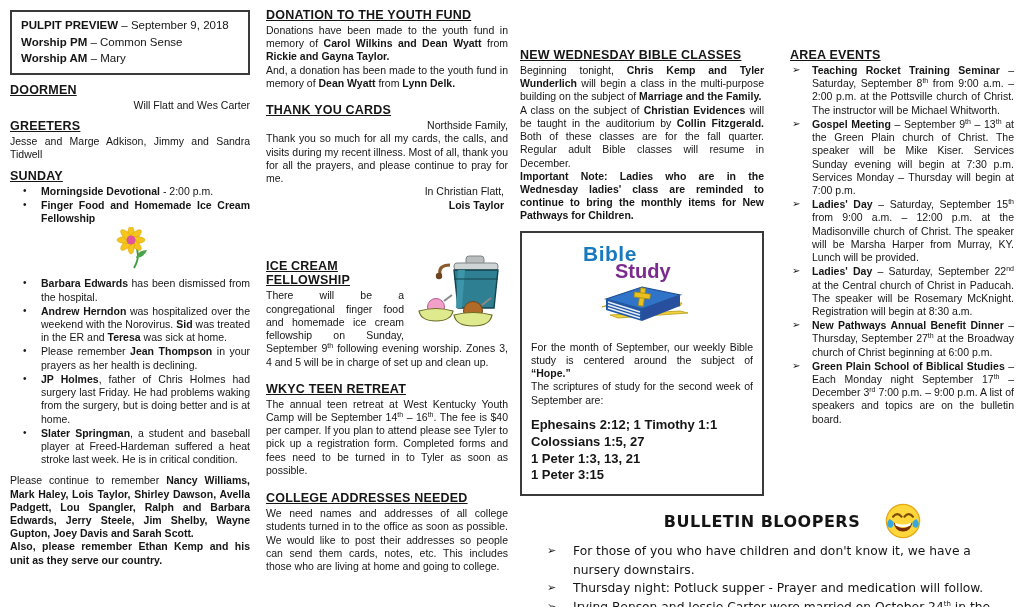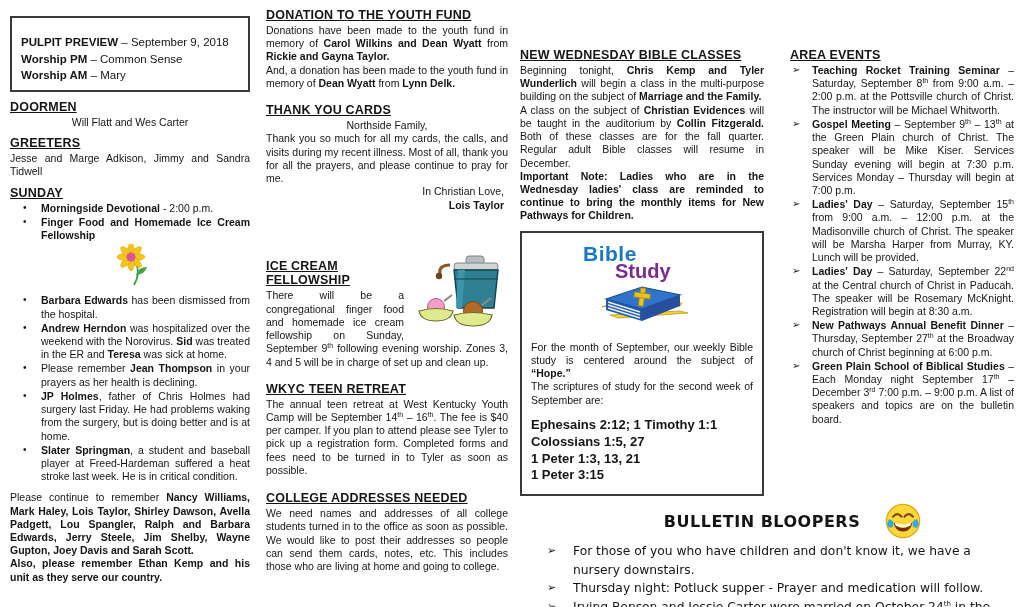--- a/index.html
+++ b/index.html
@@ -15,26 +15,26 @@
   .rrow { display:flex;margin-top:40px; }
   .col3 { width:244px; margin-right:26px; }
   .col4 { width:224px; }
 
   .sec { margin-bottom:7px; }
   .sec-title {
     font-size:12.5px; font-weight:bold; text-decoration:underline;
     letter-spacing:.2px; margin:0 0 2px 0;
   }
   .body-p { font-size:10.5px; line-height:1.26; text-align:justify; margin:0; }
-  .body-p.nojust { text-align:center; }
+  .body-p.nojust { text-align:right; }
   sup { font-size:7px; line-height:0; vertical-align:super; }
 
   
   .pulpit-box {
-    border:2px solid #3a3a3a; padding:16px 9px 6px; margin:8px 0 8px 0;
+    border:2px solid #3a3a3a; padding:5px 9px 6px; margin:2px 0 8px 0;
   }
   .pulpit-box .pline { font-size:11.5px; line-height:1.45; }
 
   
   .blist { list-style:none; margin:1px 0 0 0; padding:0; }
   .blist li { position:relative; padding-left:31px; font-size:10.5px; line-height:1.26; text-align:justify; margin-bottom:1px; }
   .blist .mk { position:absolute; left:13px; top:0; font-size:10px; }
 
   
   .flower-wrap { text-align:center; margin:2px 0 4px 0; }
@@ -142,21 +142,21 @@
       <h3 class="sec-title">DONATION TO THE YOUTH FUND</h3>
       <p class="body-p">Donations have been made to the youth fund in memory of <b>Carol Wilkins and Dean Wyatt</b> from <b>Rickie and Gayna Taylor.</b></p>
       <p class="body-p">And, a donation has been made to the youth fund in memory of <b>Dean Wyatt</b> from <b>Lynn Delk.</b></p>
     </div>
 
     <div class="sec" style="margin-top:13px;">
       <h3 class="sec-title">THANK YOU CARDS</h3>
       <p class="body-p nojust">Northside Family,</p>
       <p class="body-p">Thank you so much for all my cards, the calls, and visits during my recent illness. Most of all, thank you for all the prayers, and please continue to pray for me.</p>
       <div class="signoff">
-        <div>In Christian Love,</div>
+        <div>In Christian Flatt,</div>
         <div><b>Lois Taylor</b></div>
       </div>
     </div>
 
     <div class="sec clearfix">
       <div class="churn-float">
         <svg width="98" height="74" viewBox="0 0 98 74">
           <path d="M40 10 q-12 0 -10 10" stroke="#8b5a2b" stroke-width="3.2" fill="none"></path>
           <circle cx="29" cy="21" r="3.2" fill="#6e4420"></circle>
           <rect x="56" y="1" width="18" height="9" rx="3" fill="#b9bdbd" stroke="#7f8484" stroke-width="1"></rect>

